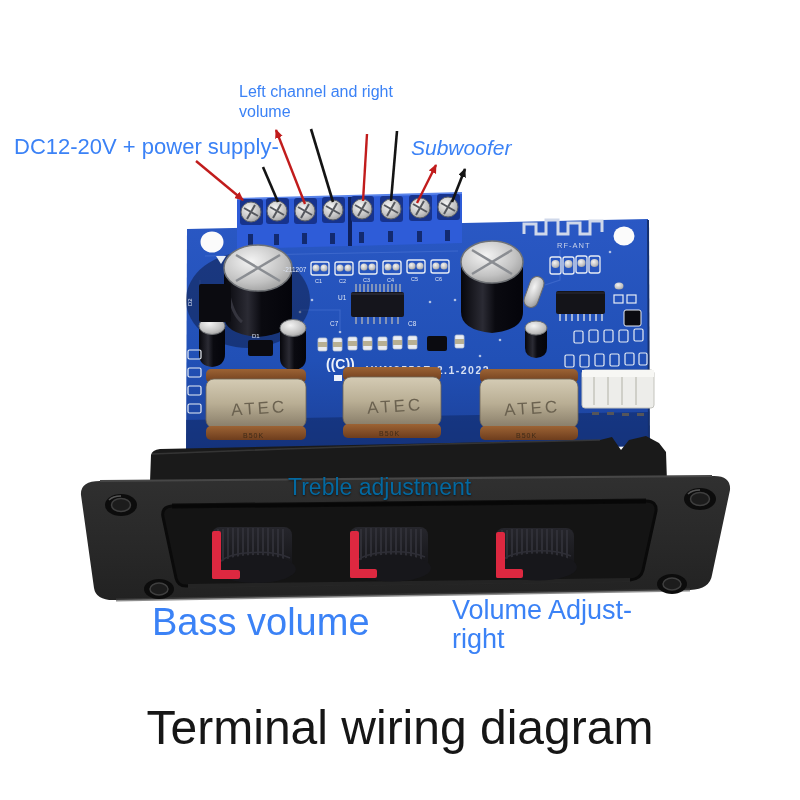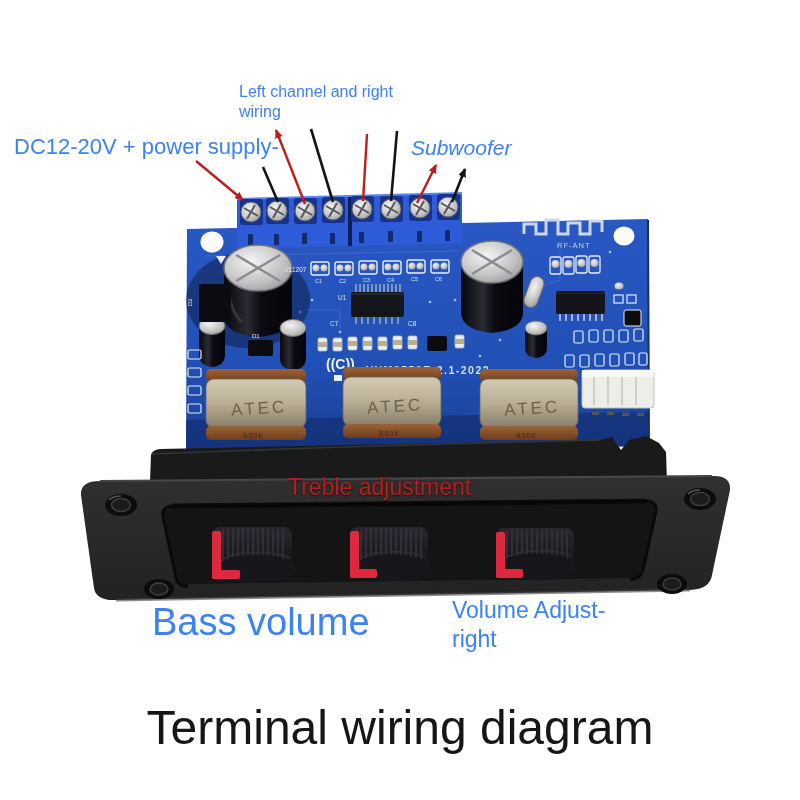--- a/index.html
+++ b/index.html
@@ -3,23 +3,23 @@
 <meta charset="utf-8">
 <style>
   html,body{margin:0;padding:0;background:#ffffff;}
   #stage{position:relative;width:800px;height:800px;background:#ffffff;overflow:hidden;
          font-family:"Liberation Sans", sans-serif;}
   #scene{position:absolute;left:0;top:0;}
   .ann{position:absolute;color:#3b82f6;white-space:pre;}
   .ann-channels{left:239px;top:82px;font-size:16px;line-height:20px;}
   .ann-power{left:14px;top:134px;font-size:22px;text-align:right;}
   .ann-subwoofer{left:411px;top:136px;font-size:21px;font-style:italic;}
-  .ann-treble{left:288px;top:474px;font-size:23px;color:#b91c1c;text-shadow:0 1px 2px rgba(0,0,0,.6);}
+  .ann-treble{left:288px;top:474px;font-size:23px;color:#0369a1;text-shadow:0 1px 2px rgba(0,0,0,.6);}
   .ann-bass{left:152px;top:601px;font-size:38px;}
-  .ann-volume{left:452px;top:596px;font-size:23px;line-height:29px;}
+  .ann-volume{left:452px;top:596px;font-size:27px;line-height:29px;}
   .ann-title{left:0;right:0;top:700px;text-align:center;font-size:48px;color:#161616;}
   svg text{font-family:"Liberation Sans", sans-serif;}
 </style>
 </head>
 <body>
 
 <div id="stage">
 
 <svg id="scene" width="800" height="800" viewBox="0 0 800 800">
   <defs>
@@ -518,21 +518,21 @@
     <line x1="263" y1="167" x2="278" y2="202" stroke="#141414" stroke-width="2.6"></line>
     <line x1="305" y1="204" x2="276" y2="130" stroke="#c11c1c" stroke-width="2.4" marker-end="url(#arrR)"></line>
     <line x1="311" y1="129" x2="333" y2="202" stroke="#141414" stroke-width="2.6"></line>
     <line x1="367" y1="134" x2="363" y2="201" stroke="#c11c1c" stroke-width="2.4"></line>
     <line x1="397" y1="131" x2="391" y2="201" stroke="#141414" stroke-width="2.6"></line>
     <line x1="417" y1="203" x2="436" y2="165" stroke="#c11c1c" stroke-width="2.4" marker-end="url(#arrR)"></line>
     <line x1="452" y1="202" x2="465" y2="169" stroke="#141414" stroke-width="2.6" marker-end="url(#arrB)"></line>
   </g>
 </svg>
 
-<div class="ann ann-channels"><span>Left channel and right</span><br><span>wiring</span></div>
+<div class="ann ann-channels"><span>Left channel and right</span><br><span>volume</span></div>
 <div class="ann ann-power">DC12-20V + power supply-</div>
 <div class="ann ann-subwoofer">Subwoofer</div>
 <div class="ann ann-treble">Treble adjustment</div>
 <div class="ann ann-bass">Bass volume</div>
 <div class="ann ann-volume"><span>Volume Adjust-</span><br><span>right</span></div>
 <div class="ann ann-title">Terminal wiring diagram</div>
 
 </div>
 
 </body></html>

